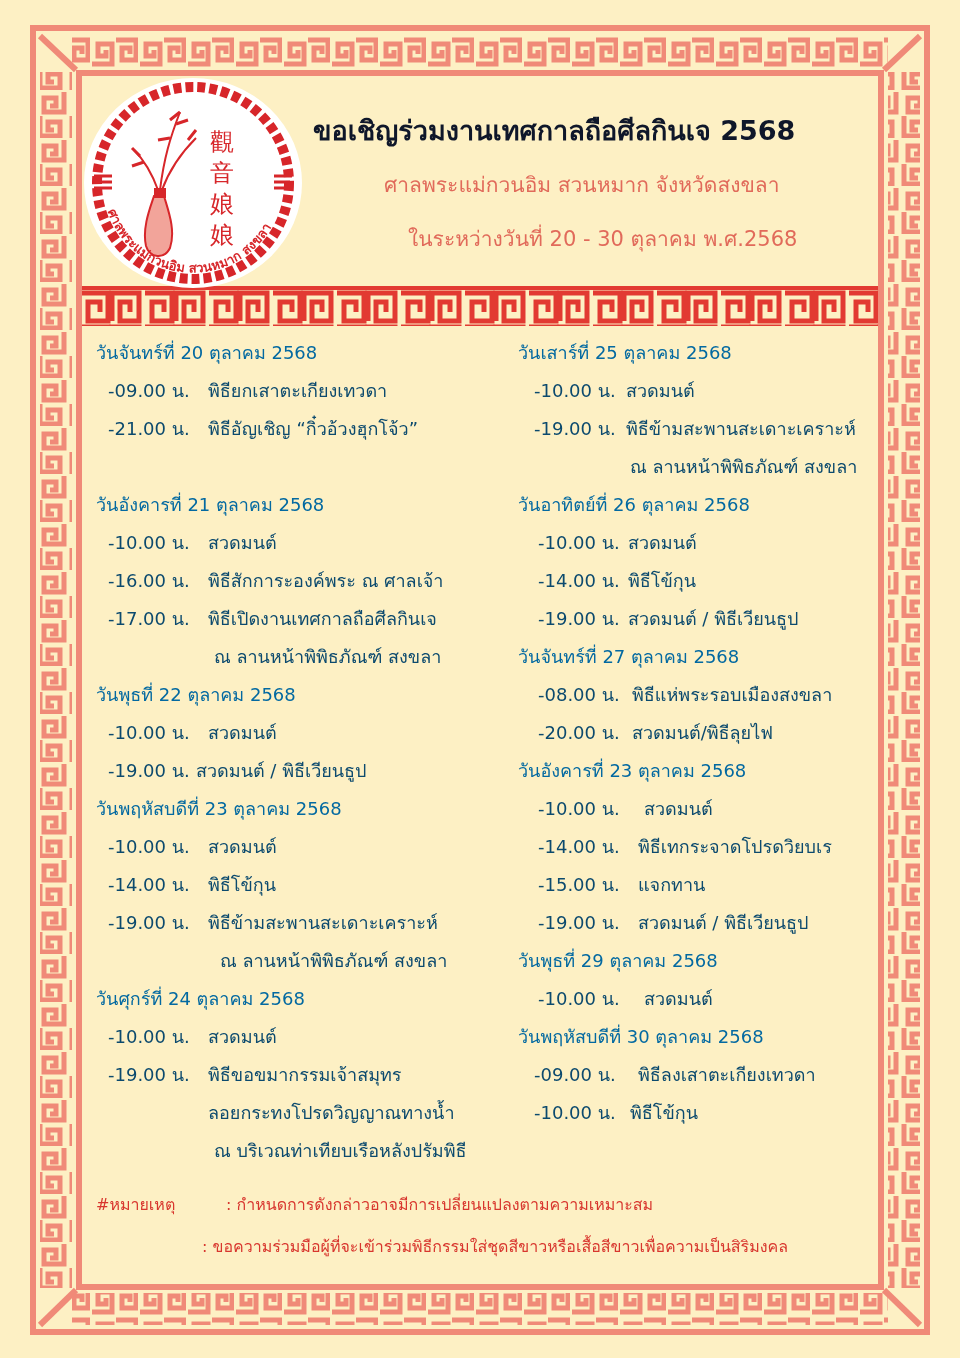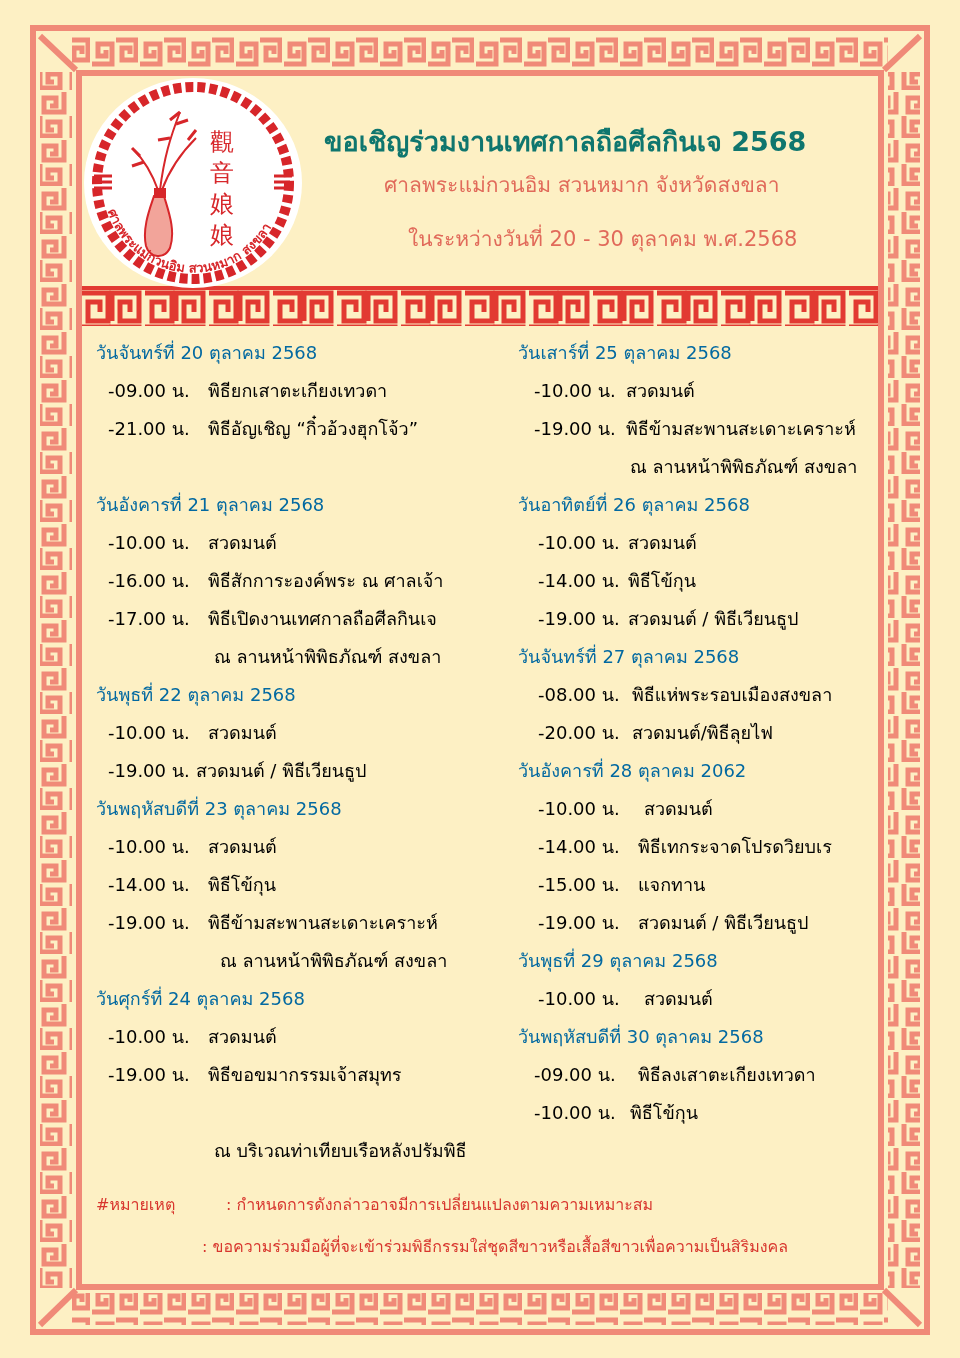--- a/index.html
+++ b/index.html
@@ -18,37 +18,37 @@
     box-sizing: border-box; border: 6px solid #f08a78;
   }
 
   .logo {
     position: absolute; left: 84px; top: 78px; width: 218px; height: 210px;
     border-radius: 50%; background: #ffffff; overflow: hidden;
   }
   .title-block { position: absolute; left: 300px; top: 100px; width: 560px; text-align: center; }
   .title {
     font-family: "DejaVu Sans", sans-serif; font-weight: bold;
-    font-size: 27px; color: #0f766e; margin: 16px; position: absolute; left: 8px; top: 4px; white-space: nowrap;
+    font-size: 27px; color: #0f172a; margin: 5px; position: absolute; left: 8px; top: 4px; white-space: nowrap;
   }
   .subtitle {
     font-size: 21px; color: #e16a5a; position: absolute; white-space: nowrap;
   }
   .subtitle.s1 { left: 84px; top: 68px; }
   .subtitle.s2 { left: 108px; top: 122px; text-align: right; }
 
   .col { position: absolute; }
   .col.left { left: 96px; top: 338px; width: 400px; }
   .col.right { left: 518px; top: 338px; width: 360px; }
 
   .day { position: relative; }
   .day-heading {
     font-size: 18px; color: #0369a1; height: 38px; line-height: 30px; white-space: nowrap;
   }
-  .item { display: flex; height: 38px; line-height: 30px; font-size: 18px; color: #000000; white-space: nowrap; }
+  .item { display: flex; height: 38px; line-height: 30px; font-size: 18px; color: #0c4a6e; white-space: nowrap; }
   .item .time { flex: 0 0 auto; padding-left: 12px; }
   .item .desc { flex: 0 0 auto; }
   .item .cont { }
 
   .note { position: absolute; color: #d8362e; font-size: 16px; white-space: nowrap; }
   .note.label { left: 96px; top: 1192px; }
   .note.line1 { left: 226px; top: 1192px; }
   .note.line2 { left: 202px; top: 1234px; }
 </style>
 </head>
@@ -199,20 +199,21 @@
     <div class="item">
         <span class="time" style="width:100px">-10.00 น.</span>
         <span class="desc">สวดมนต์</span>
       </div>
     <div class="item">
         <span class="time" style="width:100px">-19.00 น.</span>
         <span class="desc">พิธีขอขมากรรมเจ้าสมุทร</span>
       </div>
     <div class="item">
         <span style="width:112px;flex:0 0 auto"></span>
+        <span class="cont">ลอยกระทงโปรดวิญญาณทางน้ำ</span>
       </div>
     <div class="item">
         <span style="width:118px;flex:0 0 auto"></span>
         <span class="cont">ณ บริเวณท่าเทียบเรือหลังปรัมพิธี</span>
       </div>
   </div>
 </div>
 
 <div class="col right">
 
@@ -254,21 +255,21 @@
         <span class="time" style="width:94px;padding-left:20px">-08.00 น.</span>
         <span class="desc">พิธีแห่พระรอบเมืองสงขลา</span>
       </div>
     <div class="item">
         <span class="time" style="width:94px;padding-left:20px">-20.00 น.</span>
         <span class="desc">สวดมนต์/พิธีลุยไฟ</span>
       </div>
   </div>
 
   <div class="day">
-    <div class="day-heading">วันอังคารที่ 28 ตุลาคม 2062</div>
+    <div class="day-heading">วันอังคารที่ 23 ตุลาคม 2568</div>
     <div class="item">
         <span class="time" style="width:106px;padding-left:20px">-10.00 น.</span>
         <span class="desc">สวดมนต์</span>
       </div>
     <div class="item">
         <span class="time" style="width:100px;padding-left:20px">-14.00 น.</span>
         <span class="desc">พิธีเทกระจาดโปรดวิยบเร</span>
       </div>
     <div class="item">
         <span class="time" style="width:100px;padding-left:20px">-15.00 น.</span>

